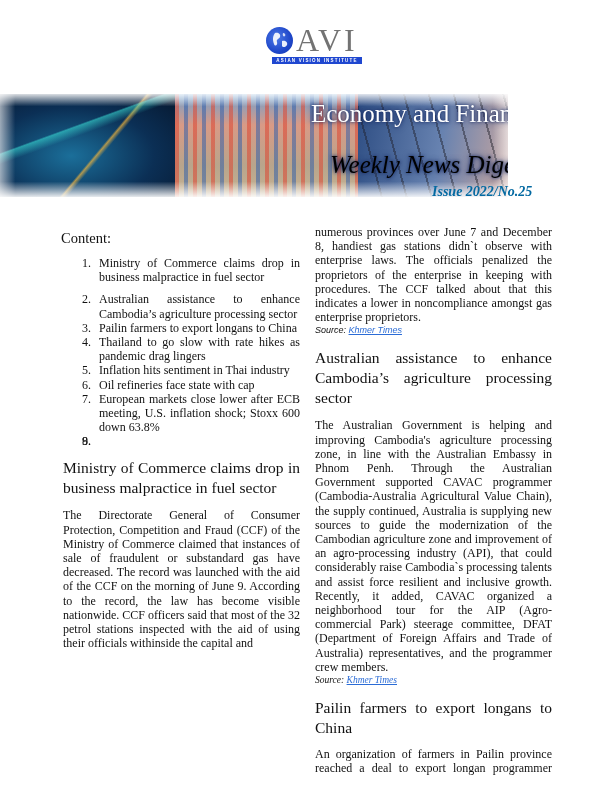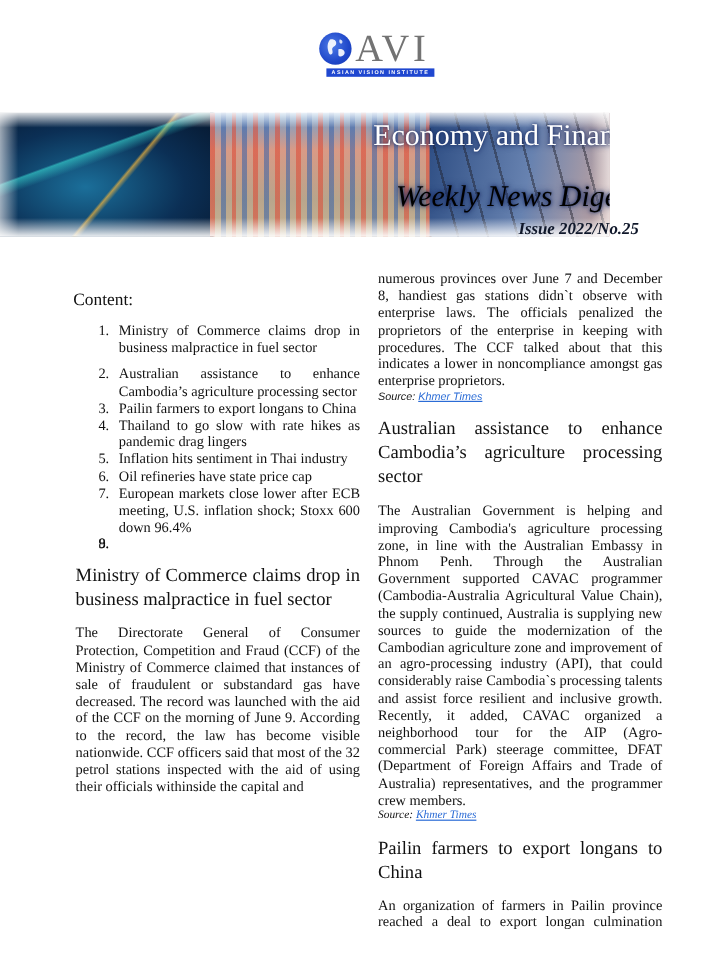--- a/index.html
+++ b/index.html
@@ -35,28 +35,28 @@
        linear-gradient(100deg, #2d4d83 0%, #6782b0 35%, #c9a7a0 65%, #f2c27a 85%, #f7dfb4 100%); }
   .banner .fade { position: absolute; inset: 0;
      background: linear-gradient(180deg, rgba(255,255,255,0.85) 0%, rgba(255,255,255,0) 12%, rgba(255,255,255,0) 85%, rgba(255,255,255,0.9) 100%),
                  linear-gradient(90deg, rgba(255,255,255,0.6) 0%, rgba(255,255,255,0) 3%, rgba(255,255,255,0) 97%, rgba(255,255,255,0.6) 100%); }
   .banner .title1 { position: absolute; left: 311px; top: 6px; font-size: 25px; color: #ffffff;
      text-shadow: 0 0 3px #1a2d66, 0 0 6px #1a2d66; font-family: "Liberation Serif", serif; white-space: nowrap; }
   .banner .title2 { position: absolute; left: 330px; top: 57px; font-size: 25px; font-style: italic; color: #000000;
      text-shadow: 0 0 3px #1a2d66, 0 0 6px #1a2d66; font-family: "Liberation Serif", serif; white-space: nowrap; }
 
   .issue { position: absolute; left: 432px; top: 184px; font-size: 14px; font-weight: bold; font-style: italic;
-           color: #0f172a; white-space: nowrap; }
+           color: #0369a1; white-space: nowrap; }
 
   
   .col { position: absolute; top: 225px; width: 237px; font-size: 12px; line-height: 15px; }
   .col-left { left: 63px; }
   .col-right { left: 315px; top: 225px; }
 
-  .content-heading { font-size: 14.5px; margin: 16px 0 9px -2px; line-height: 18px; }
+  .content-heading { font-size: 14.5px; margin: 4px 0 9px -2px; line-height: 18px; }
   ol.toc { margin: 0; padding: 0; list-style: none; }
   ol.toc li { position: relative; padding-left: 36px; text-align: justify; line-height: 14.2px; }
   ol.toc li .num { position: absolute; left: 19px; top: 0; }
   ol.toc li.gap { margin-bottom: 8px; }
 
   h2.article-title { font-weight: normal; font-size: 15.5px; line-height: 20px; margin: 0; text-align: justify;
                      text-align-last: left; }
   p.body { margin: 0; text-align: justify; line-height: 14.2px; font-size: 12px; }
   .source { font-family: "Liberation Sans", sans-serif; font-style: italic; font-size: 9px; line-height: 12px; }
   .source a { color: #2b6cd6; text-decoration: underline; }
@@ -88,22 +88,22 @@
 <div class="issue">Issue 2022/No.25</div>
 
 <div class="col col-left">
   <div class="content-heading">Content:</div>
   <ol class="toc">
     <li class="gap"><span class="num">1.</span><span>Ministry of Commerce claims drop in business malpractice in fuel sector</span></li>
     <li><span class="num">2.</span><span>Australian assistance to enhance Cambodia’s agriculture processing sector</span></li>
     <li><span class="num">3.</span><span>Pailin farmers to export longans to China</span></li>
     <li><span class="num">4.</span><span>Thailand to go slow with rate hikes as pandemic drag lingers</span></li>
     <li><span class="num">5.</span><span>Inflation hits sentiment in Thai industry</span></li>
-    <li><span class="num">6.</span><span>Oil refineries have state price cap</span></li>
-    <li><span class="num">7.</span><span>European markets close lower after ECB meeting, U.S. inflation shock; Stoxx 600 down 96.4%</span></li>
+    <li><span class="num">6.</span><span>Oil refineries face state with cap</span></li>
+    <li><span class="num">7.</span><span>European markets close lower after ECB meeting, U.S. inflation shock; Stoxx 600 down 63.8%</span></li>
     <li><span class="num">8.</span></li>
     <li><span class="num">9.</span></li>
   </ol>
 
   <h2 class="article-title" style="margin-top:24px;">Ministry of Commerce claims drop in business malpractice in fuel sector</h2>
   <p class="body" style="margin-top:10px;">The Directorate General of Consumer Protection, Competition and Fraud (CCF) of the Ministry of Commerce claimed that instances of sale of fraudulent or substandard gas have decreased. The record was launched with the aid of the CCF on the morning of June 9. According to the record, the law has become visible nationwide. CCF officers said that most of the 32 petrol stations inspected with the aid of using their officials withinside the capital and</p>
 </div>
 
 <div class="col col-right">
   <p class="body">numerous provinces over June 7 and December 8, handiest gas stations didn`t observe with enterprise laws. The officials penalized the proprietors of the enterprise in keeping with procedures. The CCF talked about that this indicates a lower in noncompliance amongst gas enterprise proprietors.</p>
@@ -111,14 +111,14 @@
     <span>Source: </span><a>Khmer Times</a>
   </div>
 
   <h2 class="article-title" style="margin-top:12px; text-align-last: justify;">Australian assistance to enhance Cambodia’s agriculture processing sector</h2>
   <p class="body" style="margin-top:10px;">The Australian Government is helping and improving Cambodia's agriculture processing zone, in line with the Australian Embassy in Phnom Penh. Through the Australian Government supported CAVAC programmer (Cambodia-Australia Agricultural Value Chain), the supply continued, Australia is supplying new sources to guide the modernization of the Cambodian agriculture zone and improvement of an agro-processing industry (API), that could considerably raise Cambodia`s processing talents and assist force resilient and inclusive growth. Recently, it added, CAVAC organized a neighborhood tour for the AIP (Agro-commercial Park) steerage committee, DFAT (Department of Foreign Affairs and Trade of Australia) representatives, and the programmer crew members.</p>
   <div class="source" style="font-family:'Liberation Serif', serif; font-size:9.5px;">
     <span>Source: </span><a>Khmer Times</a>
   </div>
 
   <h2 class="article-title" style="margin-top:12px;">Pailin farmers to export longans to China</h2>
-  <p class="body" style="margin-top:9px; text-align-last: justify;">An organization of farmers in Pailin province reached a deal to export longan culmination</p>
+  <p class="body" style="margin-top:9px; text-align-last: justify;">An organization of farmers in Pailin province reached a deal to export longan programmer</p>
 </div>
 
 </body></html>

